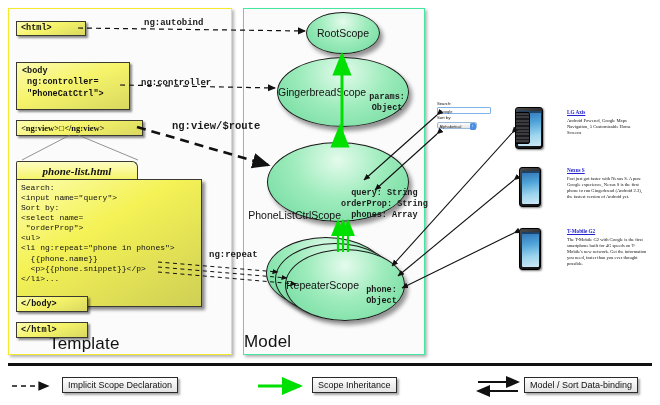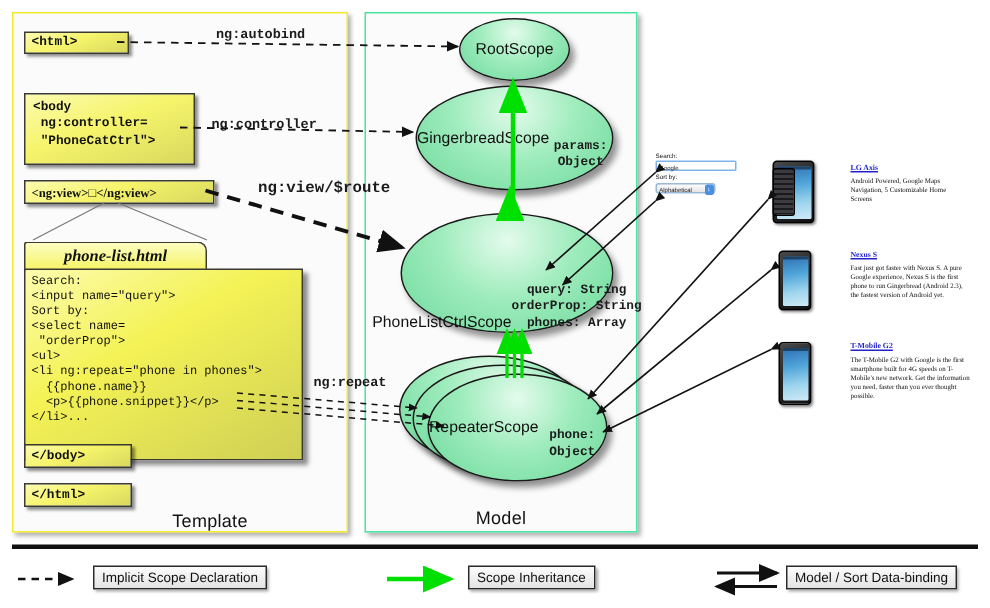--- a/index.html
+++ b/index.html
@@ -9,22 +9,22 @@
     background:#fff;
   }
   #stage{position:absolute;left:0;top:0;width:660px;height:405px;background:#fff;}
 
   
   .panel{position:absolute;background:#fbfbfb;box-shadow:2px 2px 3px rgba(0,0,0,.30);}
   #panel-template{left:8px;top:8px;width:222px;height:345px;border:1.5px solid #f2ea2a;}
   #panel-model{left:243px;top:8px;width:180px;height:345px;border:1.5px solid #44e6a0;}
   #panel-view{left:435px;top:8px;width:218px;height:345px;border:1.5px solid #6b3ff0;}
   .panel-label{
-    position:absolute;bottom:2px;width:100%;text-align:center;
-    font-size:12px;color:#111;letter-spacing:.2px;
+    position:absolute;bottom:2px;width:100%;
+    font-size:17px;color:#111;letter-spacing:.2px;
   }
   #panel-template .panel-label{bottom:0px;padding-left:40px;box-sizing:border-box;}
 
   
   .tag{
     position:absolute;
     background:linear-gradient(160deg,#fbfbb0 0%,#f6f46a 45%,#d9d85f 100%);
     border:1.5px solid #3a3a33;
     font-family:"Liberation Mono", monospace;
     font-size:8.5px;font-weight:bold;color:#111;

